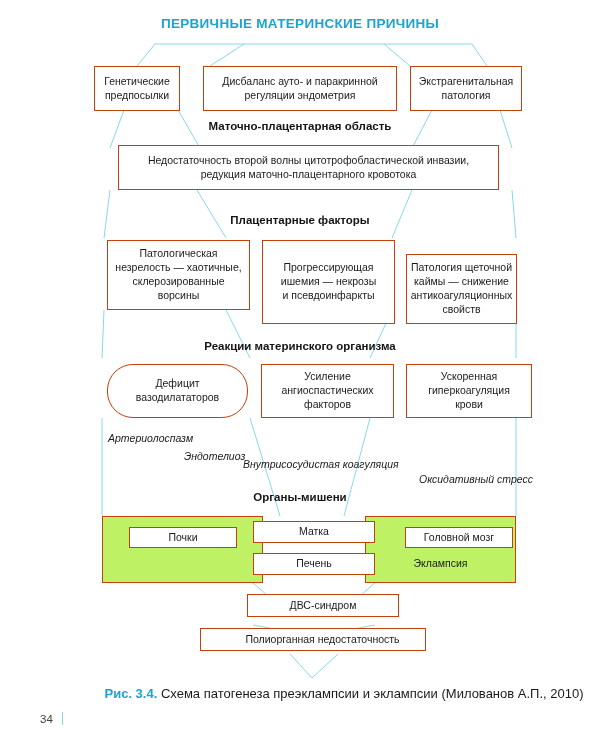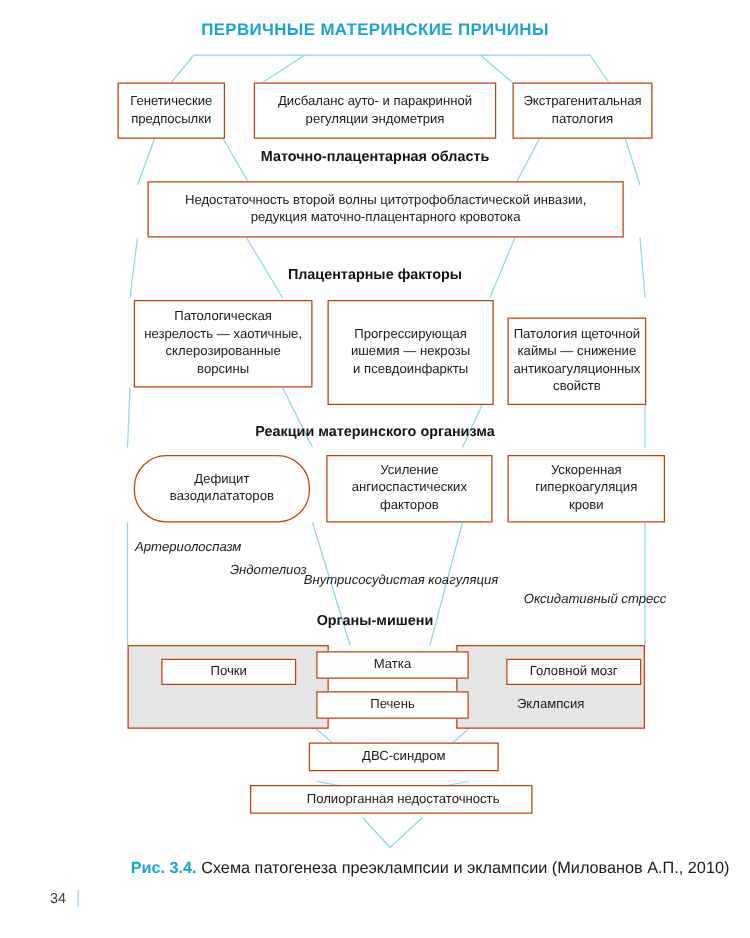--- a/index.html
+++ b/index.html
@@ -59,21 +59,21 @@
     justify-content: center;
     text-align: center;
     font-size: 10.5px;
     line-height: 1.32;
     color: #1a1a1a;
     padding: 3px 5px;
     z-index: 4;
   }
 
   .box.wrapper {
-    background: #e5e5e5;
+    background: #bef264;
     display: block;
     z-index: 3;
     text-decoration: underline;
   }
 
   .wrapper-label {
     position: absolute;
     left: 0;
     width: 100%;
     text-align: center;

